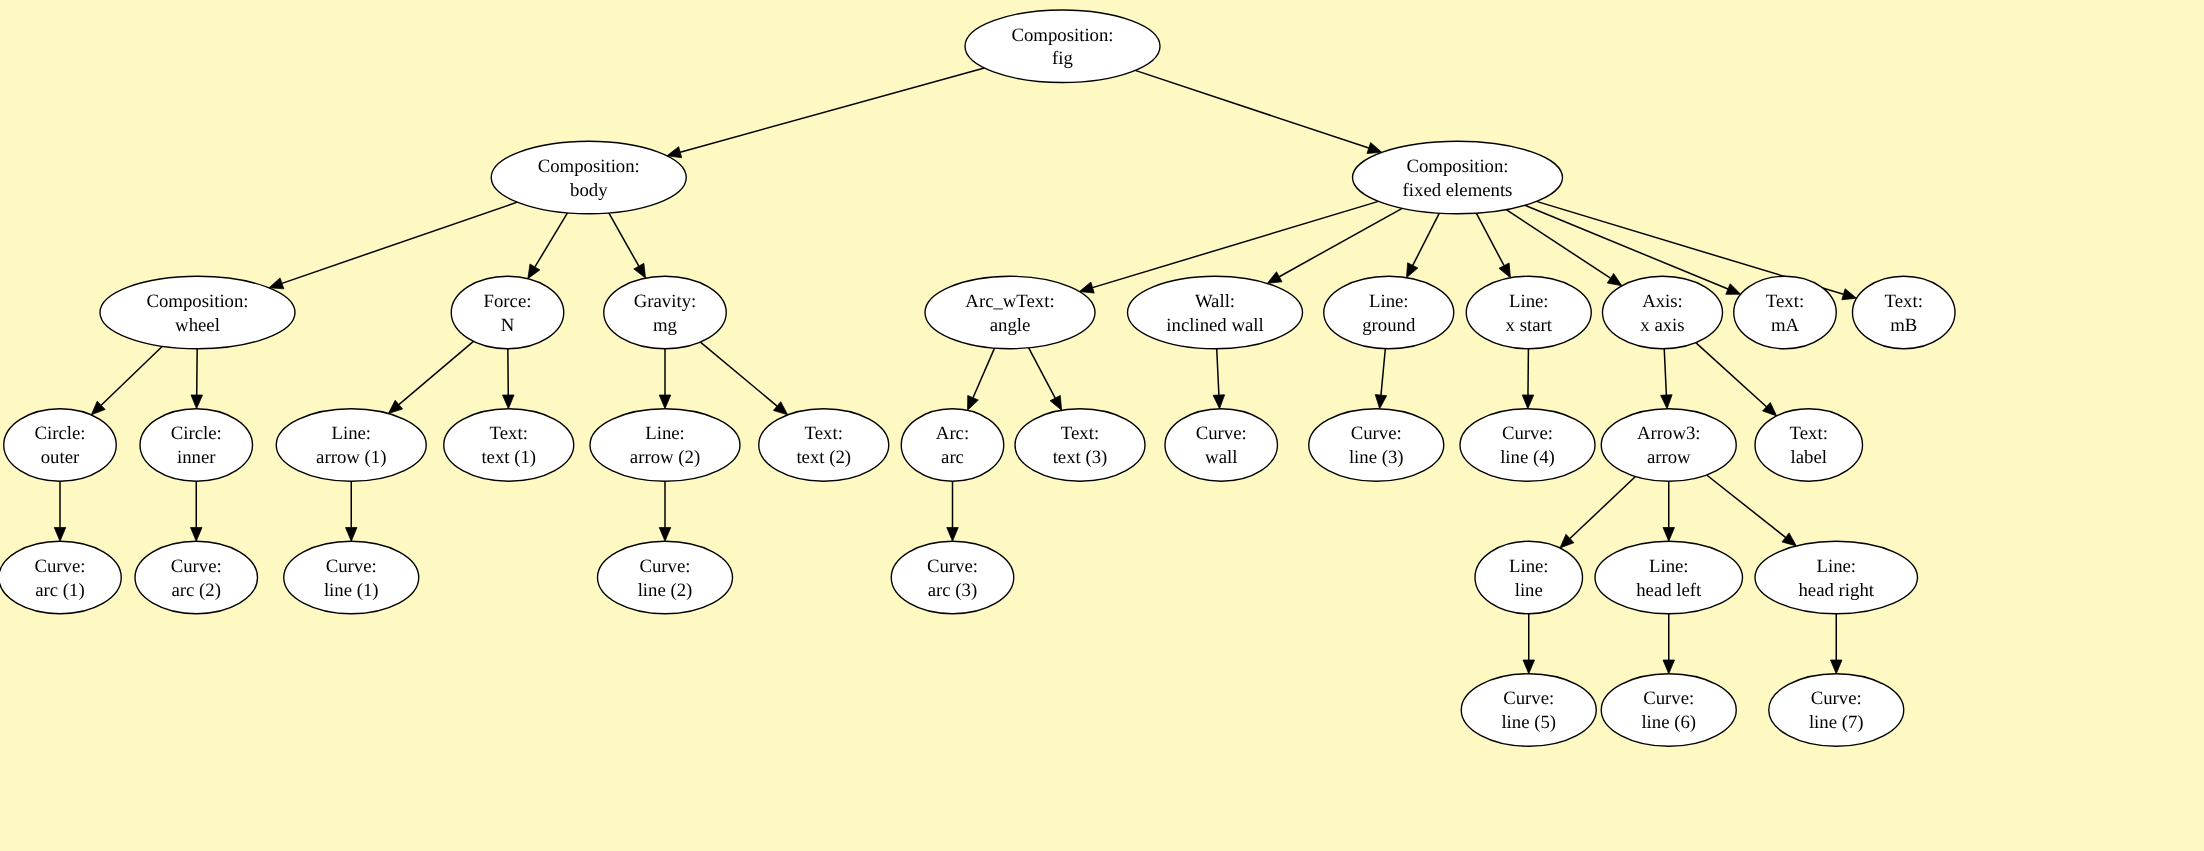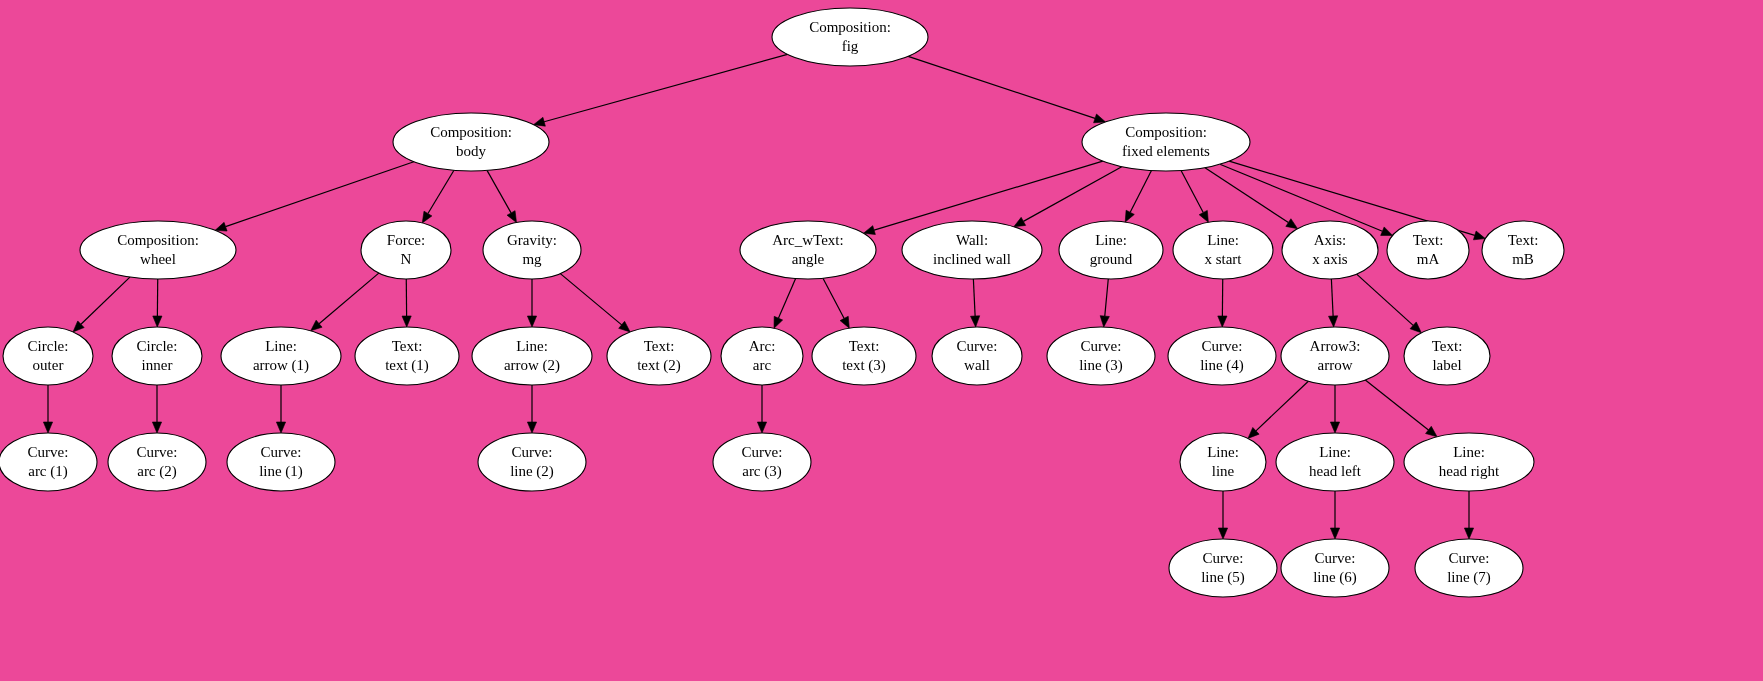--- a/index.html
+++ b/index.html
@@ -4,21 +4,21 @@
 <style>
   html, body {
     margin: 0;
     padding: 0;
     background: #ffffff;
   }
   #canvas {
     position: relative;
     width: 1763px;
     height: 681px;
-    background: #ec4899;
+    background: #fef9c3;
     overflow: hidden;
     font-family: "Liberation Serif", "DejaVu Serif", serif;
   }
   svg.graph {
     position: absolute;
     top: 0;
     left: 0;
     width: 1763px;
     height: 681px;
     display: block;

